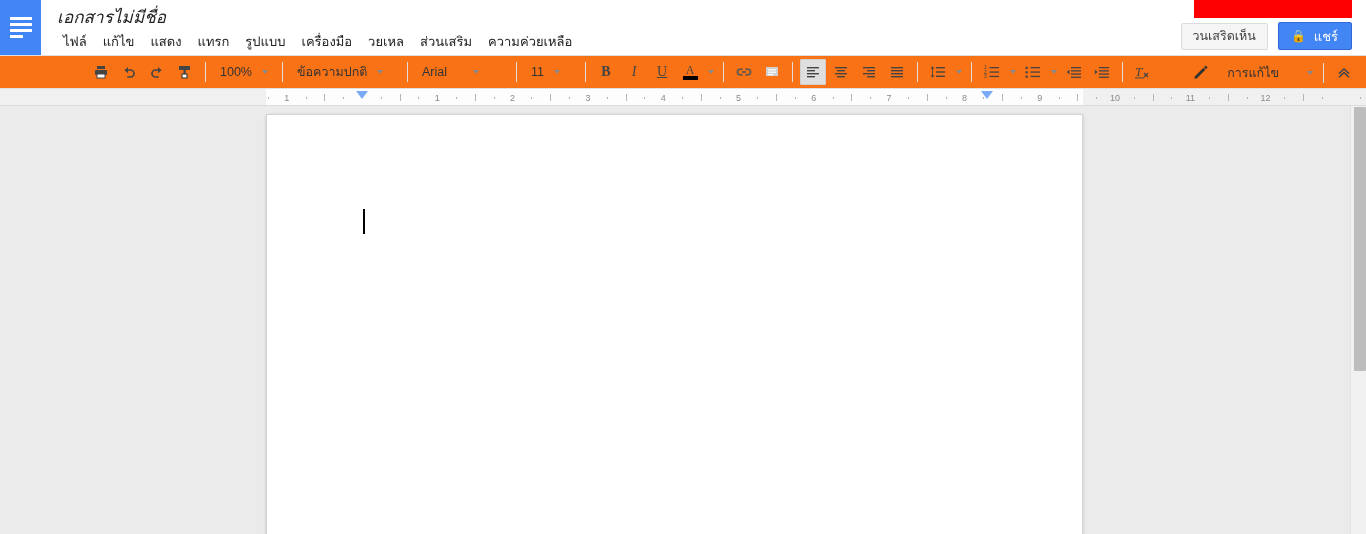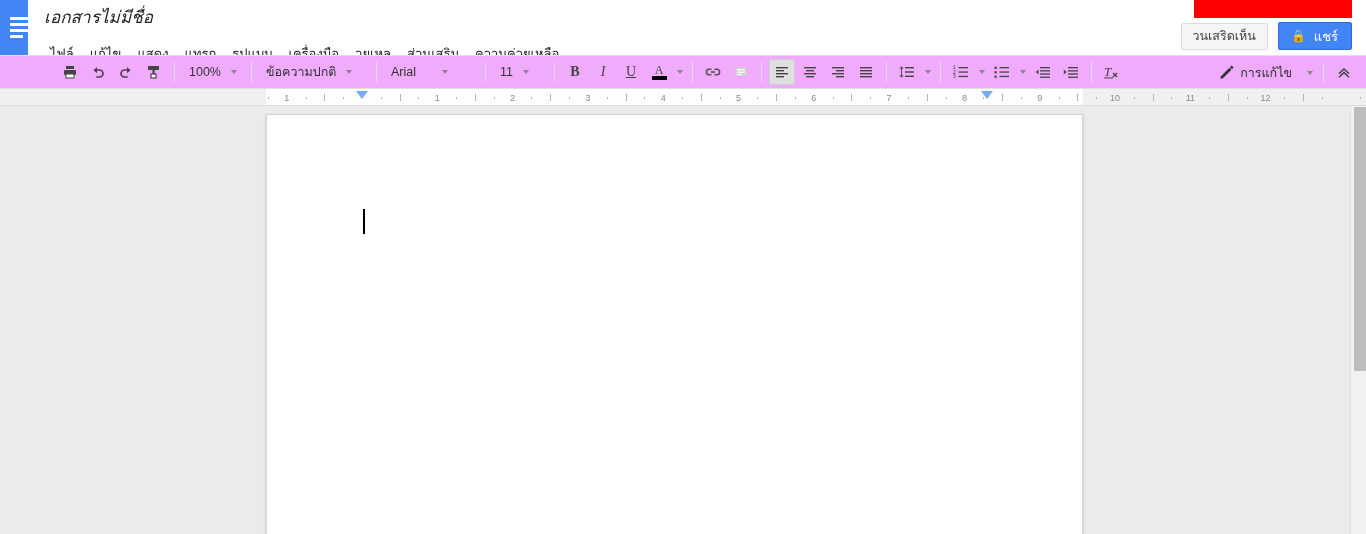--- a/index.html
+++ b/index.html
@@ -25,32 +25,32 @@
   }
   .logo-lines { width: 22px; display: flex; flex-direction: column; gap: 3px; }
   .logo-lines i { display:block; height: 3px; background: #fff; border-radius:.5px; }
   .logo-lines i:nth-child(1){ width:22px; }
   .logo-lines i:nth-child(2){ width:22px; }
   .logo-lines i:nth-child(3){ width:22px; }
   .logo-lines i:nth-child(4){ width:13px; }
 
   
   .header {
-    position: absolute; left: 28px; top: 0; right: 0; height: 55px;
+    position: absolute; left: 41px; top: 0; right: 0; height: 55px;
     background: #ffffff;
   }
   .doc-title {
     position: absolute; left: 16px; top: 3px;
     font-size: 17px; font-style: italic; color: #222;
     letter-spacing: .1px;
     white-space: nowrap;
   }
   .menubar {
     position: absolute; left: 14px; top: 29px;
-    display: flex; align-items: center; margin-top: 12px;
+    display: flex; align-items: center;
   }
   .menu-item {
     font-size: 13px; color: #222;
     padding: 2px 8px;
     white-space: nowrap;
     cursor: default;
   }
 
   
   .redaction {
@@ -82,24 +82,24 @@
     background: #4285f4;
     border: 1px solid #3367d6;
     border-radius: 2px;
     white-space: nowrap;
   }
   .lock-glyph { font-size: 12px; line-height: 1; }
 
   
   .toolbar {
     position: absolute; left: 0; top: 55px; right: 0; height: 34px;
-    background: #f0abfc;
+    background: #f97316;
     border-top: 1px solid #e0e0e0;
     border-bottom: 1px solid #e0e0e0;
-    display: flex; align-items: center;
+    display: flex; align-items: center; padding-left: 31px;
   }
   .tb-sep {
     width: 1px; height: 20px; background: #ddd; margin: 0 6px;
   }
   .tb-btn {
     width: 26px; height: 26px;
     display: flex; align-items: center; justify-content: center;
     border-radius: 2px;
     color: #444;
     margin: 0 1px;
@@ -137,21 +137,21 @@
   .textcolor-btn { flex-direction: column; gap: 1px; }
   .tc-a { font-size: 12px; font-family: "Liberation Serif", serif; line-height: 10px; }
   .tc-bar { width: 15px; height: 4px; background: #000; }
 
   
   .toolbar-right {
     position: absolute; right: 8px; top: 0; height: 34px;
     display: flex; align-items: center;
   }
   .mode-btn {
-    height: 26px; display: flex; align-items: center; gap: 5px;
+    height: 26px; display: flex; align-items: center; gap: 18px;
     padding: 0 4px 0 6px;
     font-size: 12.5px; color: #333;
     border-radius: 2px;
     white-space: nowrap;
   }
 
   
   .ruler {
     position: absolute; left: 0; top: 89px; right: 0; height: 17px;
     background: #f0f0f0;

